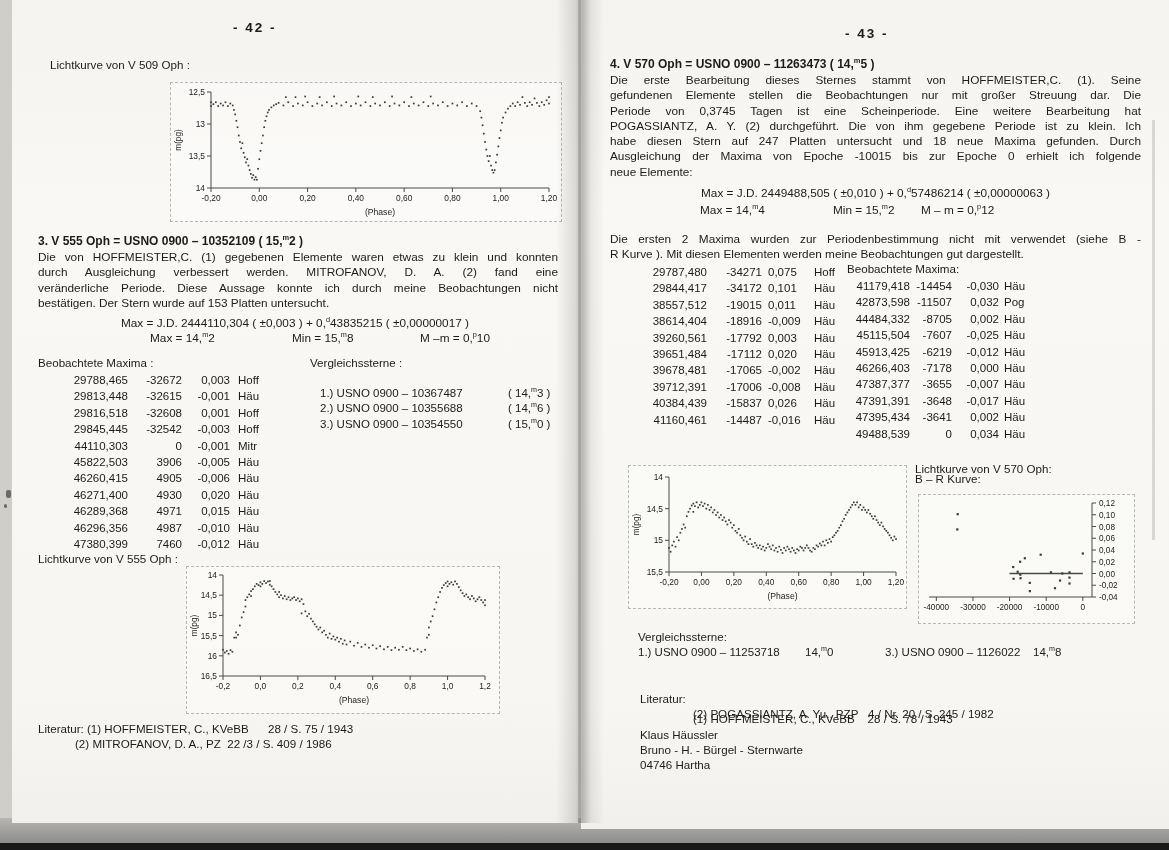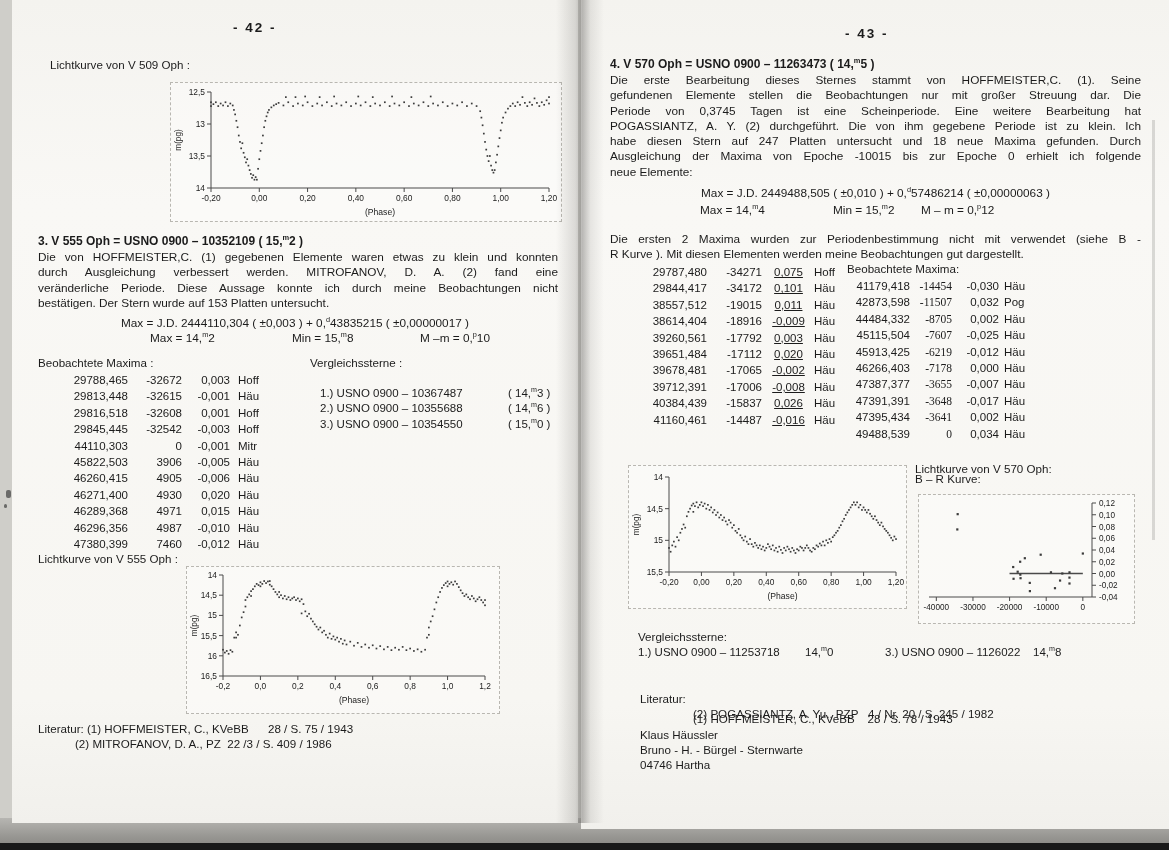--- a/index.html
+++ b/index.html
@@ -27,24 +27,24 @@
   .trow span{position:absolute;top:0;white-space:nowrap;}
   #tbl-42 .c0{left:0;width:90px;text-align:right;}
   #tbl-42 .c1{left:95px;width:49px;text-align:right;}
   #tbl-42 .c2{left:150px;width:42px;text-align:right;}
   #tbl-42 .c3{left:200px;}
   #tbl-42v .trow{height:15.4px;}
   #tbl-42v .c0{left:0;}
   #tbl-42v .c1{left:188px;}
   #tbl-43l .c0{left:0;width:97px;text-align:right;}
   #tbl-43l .c1{left:102px;width:50px;text-align:right;}
-  #tbl-43l .c2{left:158px;width:41px;text-align:center;text-decoration:underline;}
+  #tbl-43l .c2{left:158px;width:41px;text-align:left;}
   #tbl-43l .c3{left:204px;}
   #tbl-43r .c0{left:0;width:63px;text-align:right;}
-  #tbl-43r .c1{left:66px;width:39px;text-align:right;font-family:Liberation Serif, serif;}
+  #tbl-43r .c1{left:66px;width:39px;text-align:right;}
   #tbl-43r .c2{left:110px;width:42px;text-align:right;}
   #tbl-43r .c3{left:157px;}
   #tbl-43v .trow{height:15.6px;}
   #tbl-43v .c0{left:0;}
   #tbl-43v .c1{left:167px;}
   #tbl-43v .c2{left:247px;}
   #tbl-43v .c3{left:395px;}
   .chartbox{position:absolute;border:1px dashed #b9b7b1;background:rgba(255,255,255,0.35);}
   .chartbox svg{display:block;}
   svg text{font-family:"Liberation Sans","DejaVu Sans",sans-serif;fill:#222;}

